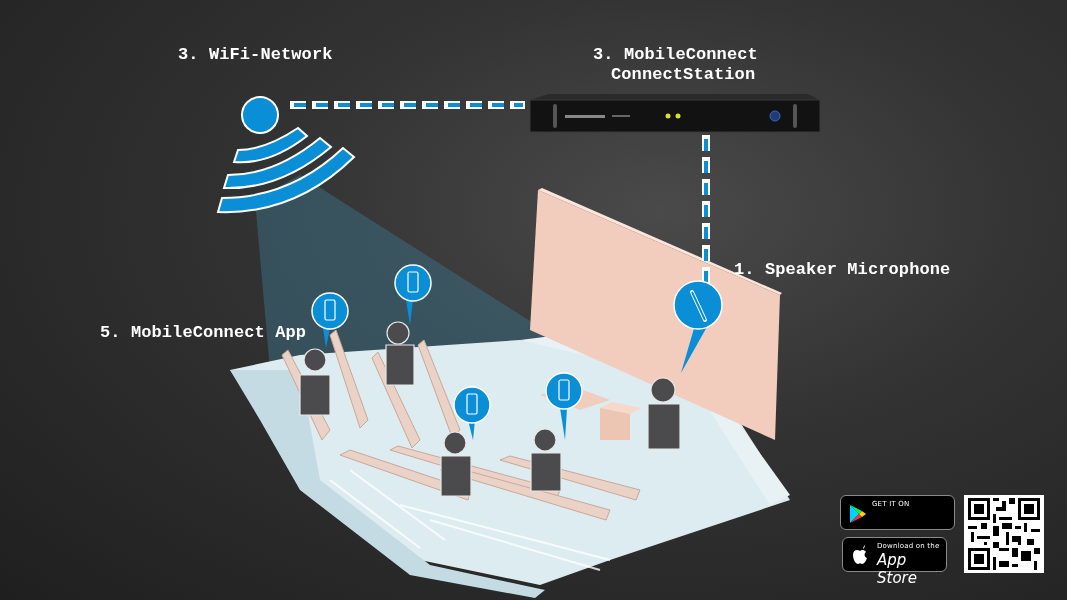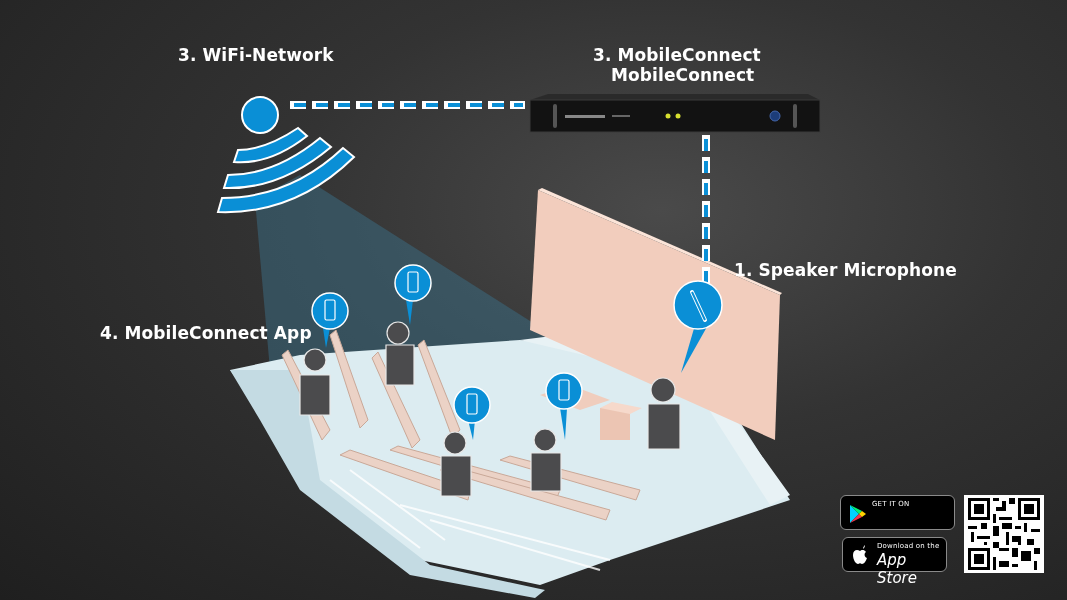--- a/index.html
+++ b/index.html
@@ -1,19 +1,19 @@
 <!DOCTYPE html>
 <html><head>
 <meta charset="utf-8">
 <style>
   html,body{margin:0;padding:0;}
   body{width:1067px;height:600px;overflow:hidden;position:relative;
     background: radial-gradient(ellipse at 62% 35%, #4a4a4a 0%, #333 40%, #1f1f1f 100%);
     font-family:"DejaVu Sans", sans-serif;color:#fff;}
-  .label{position:absolute;font-size:17px;font-weight:bold;letter-spacing:0.1px;color:#fff;white-space:nowrap;}
+  .label{position:absolute;font-size:17px;font-weight:bold;letter-spacing:0.1px;color:#fff;white-space:nowrap;font-family:Liberation Mono, monospace;}
   #scene{position:absolute;left:0;top:0;}
   .badge{position:absolute;border-radius:6px;background:#000;border:1px solid #8a8a8a;color:#fff;box-sizing:border-box;}
   .badge .small{position:absolute;font-size:7px;letter-spacing:0.2px;}
   .badge .big{position:absolute;font-size:15px;font-weight:normal;}
   .qr{position:absolute;left:964px;top:495px;width:80px;height:78px;background:#fff;}
 </style>
 </head>
 <body>
 
 <svg id="scene" width="1067" height="600" viewBox="0 0 1067 600">
@@ -130,23 +130,23 @@
       <g>
         <line x1="692" y1="292" x2="705" y2="320" stroke="#fff" stroke-width="4" stroke-linecap="round"></line>
         <line x1="692" y1="292" x2="705" y2="320" stroke="#0a8fd6" stroke-width="2"></line>
       </g>
     </g>
   </g>
 </svg>
 
 <div class="label" style="left:178px;top:45px;">3. WiFi-Network</div>
 <div class="label" style="left:593px;top:45px;">3. MobileConnect</div>
-<div class="label" style="left:611px;top:65px;">MobileConnect</div>
+<div class="label" style="left:611px;top:65px;">ConnectStation</div>
 <div class="label" style="left:734px;top:260px;">1. Speaker Microphone</div>
-<div class="label" style="left:100px;top:323px;">4. MobileConnect App</div>
+<div class="label" style="left:100px;top:323px;">5. MobileConnect App</div>
 
 <div class="badge" style="left:840px;top:495px;width:115px;height:35px;">
   <svg style="position:absolute;left:8px;top:8px;" width="18" height="20" viewBox="0 0 18 20">
     <polygon points="1,1 10,10 1,19" fill="#00d3ff"></polygon>
     <polygon points="1,1 13,7 10,10" fill="#00f076"></polygon>
     <polygon points="1,19 13,13 10,10" fill="#f3344a"></polygon>
     <polygon points="13,7 17,10 13,13 10,10" fill="#ffd400"></polygon>
   </svg>
   <span class="small" style="left:31px;top:4px;">GET IT ON</span>
 </div>

